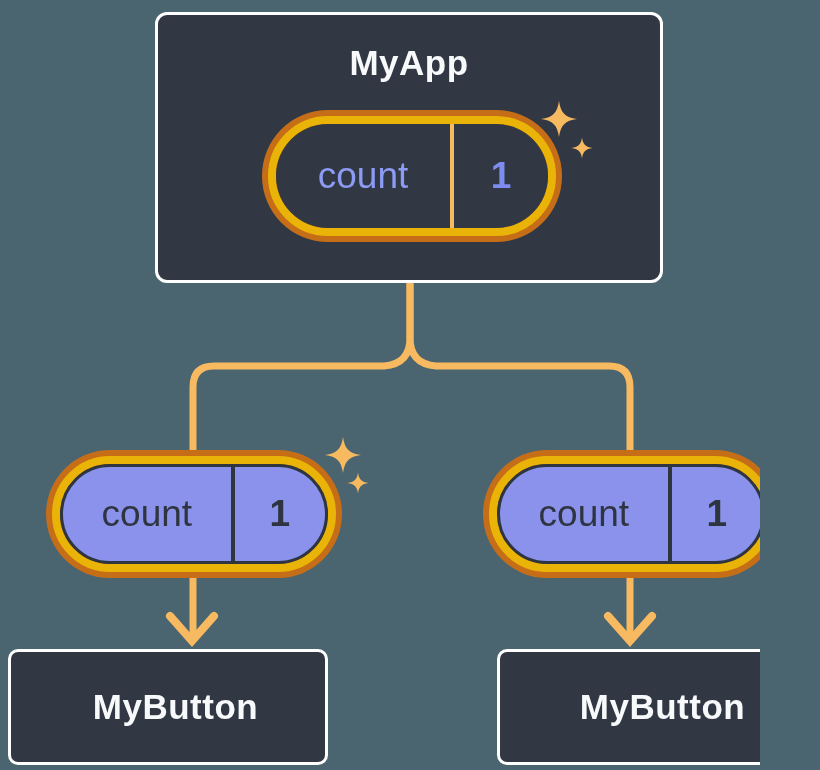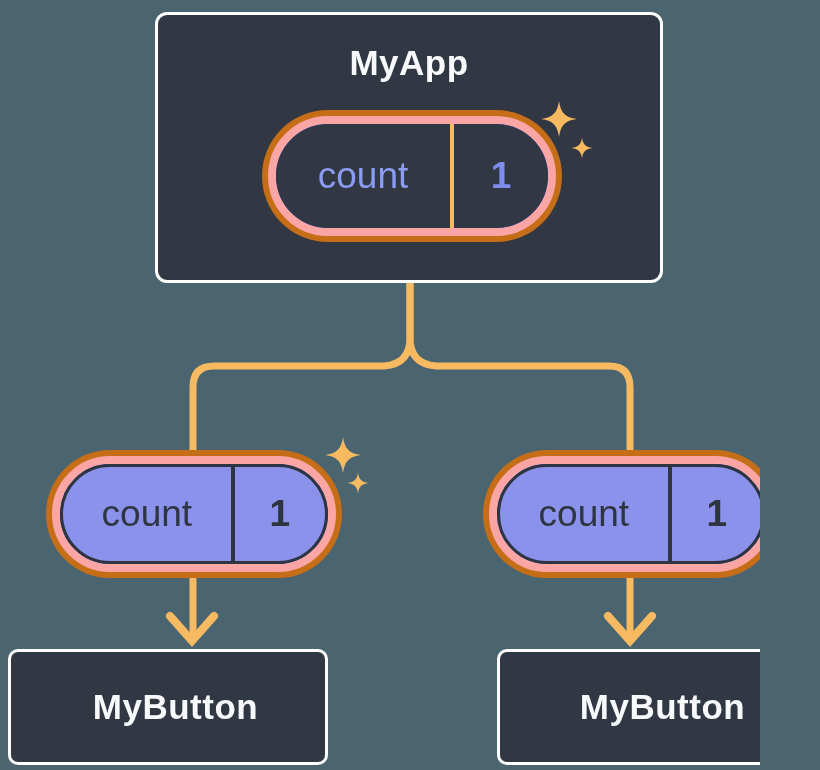--- a/index.html
+++ b/index.html
@@ -44,24 +44,24 @@
     font-weight: 600;
     text-align: center;
     letter-spacing: 0.5px;
   }
   .card-root .card-title { margin-top: 28px; }
 
   
   .pill {
     position: absolute;
     box-sizing: border-box;
-    border: 8px solid #fca5a5;
+    border: 8px solid #eab308;
     border-radius: 70px;
     box-shadow: 0 0 0 6px #c56e17;
-    background: #1d4ed8;
+    background: #a16207;
     z-index: 3;
     display: flex;
   }
   .pill-root  { left: 268px; top: 116px; width: 288px; height: 120px; }
   .pill-child { left: 52px;  top: 456px; width: 284px; height: 116px; }
   .pill-child-right { left: 489px; }
   .pill-inner {
     flex: 1;
     display: flex;
     align-items: stretch;

